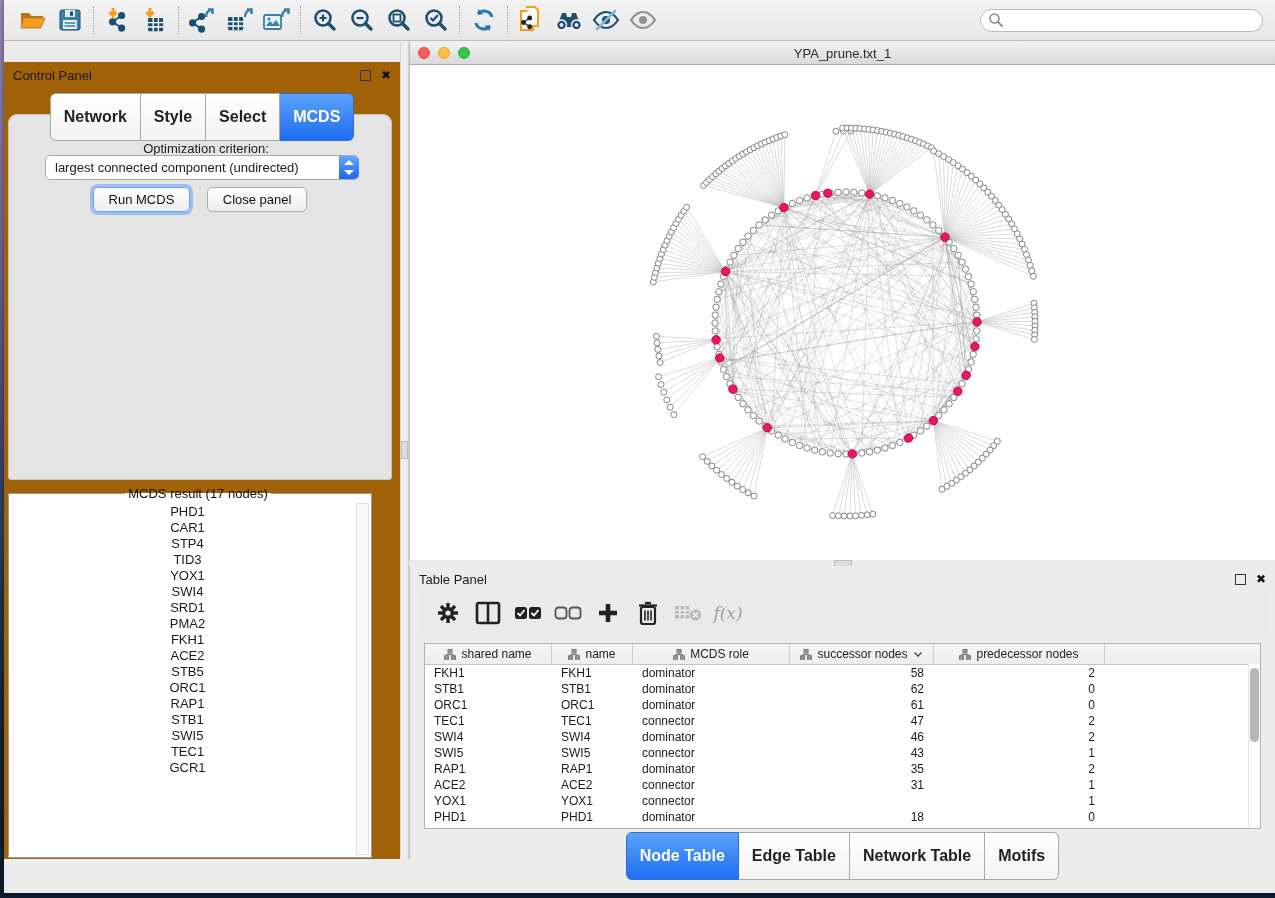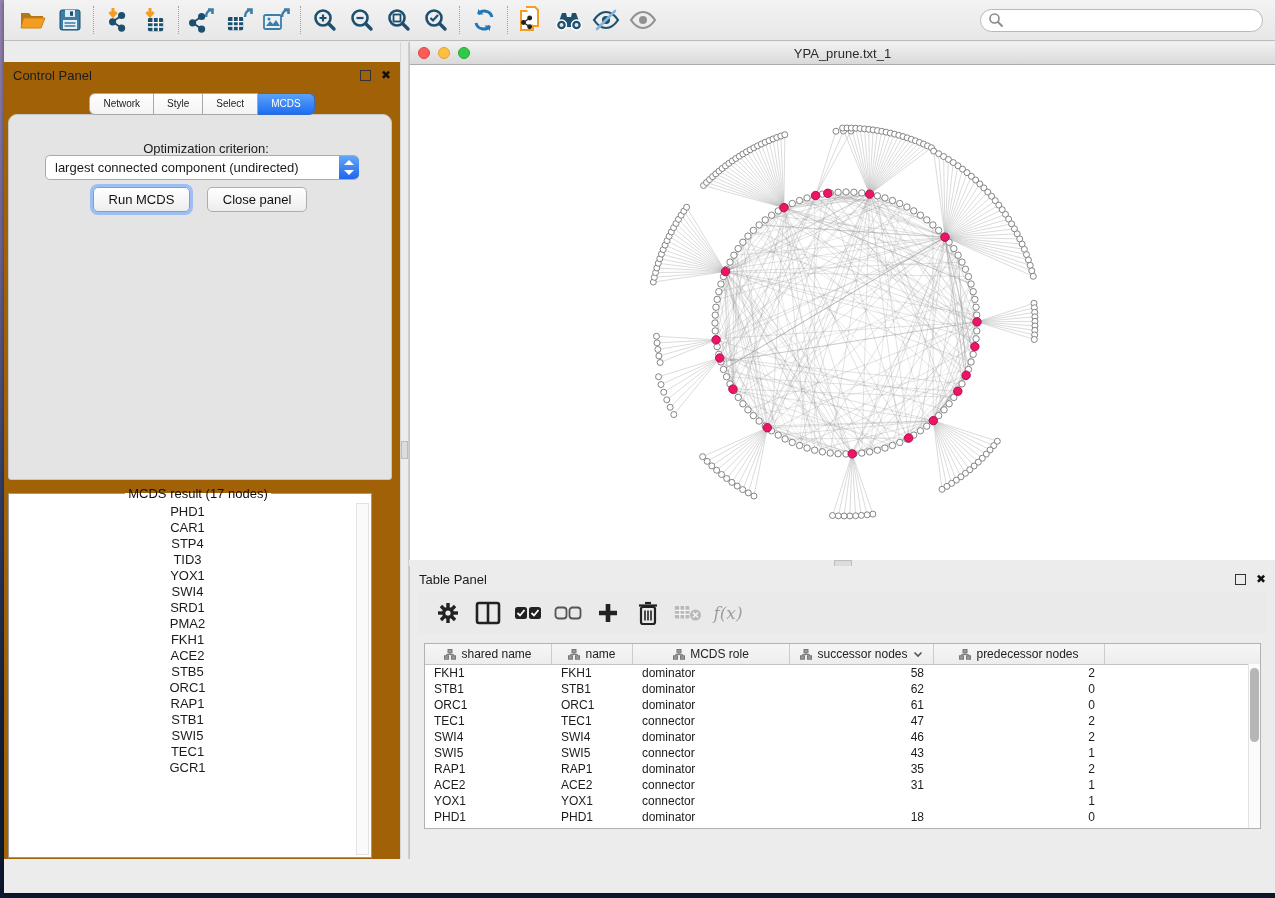--- a/index.html
+++ b/index.html
@@ -21,22 +21,22 @@
   
   #main{position:absolute;left:0;top:42px;right:0;bottom:34px;display:flex;}
   
   #control-panel{width:396px;position:relative;background:#a16207;flex:none;margin-top:20px;}
   .panel-head{position:absolute;left:0;right:0;top:0;height:26px;display:flex;align-items:center;padding:0 9px;}
   .panel-title{font-size:13px;}
   .panel-head .sp{flex:1;}
   .float-box{width:9px;height:9px;border:1.6px solid #333;display:inline-block;margin-right:10px;}
   .close-x{font-size:12px;font-weight:bold;color:#111;line-height:1;}
   .seg{display:inline-flex;}
-  .seg .seg-btn{font-size:10px;padding:3px 13px;background:linear-gradient(#ffffff,#f3f3f3);
-       border:1px solid #a8a8a8;border-left:none;color:#222;line-height:14px;}
+  .seg .seg-btn{font-size:16px;padding:16px 13px;background:linear-gradient(#ffffff,#f3f3f3);
+       border:1px solid #a8a8a8;border-left:none;color:#222;line-height:14px;font-weight:bold;}
   .seg .seg-btn:first-child{border-left:1px solid #a8a8a8;border-radius:6px 0 0 6px;}
   .seg .seg-btn:last-child{border-radius:0 6px 6px 0;}
   .seg .seg-btn.active{background:linear-gradient(#5ba2f8,#1e6ef2);color:#fff;border-color:#2f6cd0;}
   #cp-tabs{position:absolute;top:31px;left:0;right:0;text-align:center;z-index:2;}
   #cp-inner{position:absolute;left:4px;width:384px;top:52px;height:366px;background:#e4e4e4;
             border:1px solid #c6c6c6;border-radius:9px 9px 3px 3px;box-sizing:border-box;}
   #opt-label{position:absolute;top:26px;left:12px;right:0;text-align:center;font-size:13px;}
   #opt-select{position:absolute;top:40px;left:36px;width:312px;height:23px;border:1px solid #ababab;
               border-radius:5px;background:#fff;display:flex;align-items:center;}
   #opt-select .txt{flex:1;font-size:13px;padding-left:9px;white-space:nowrap;}
@@ -1254,17 +1254,23 @@
                 <div class="t-cell txt" style="width: 81px;">PHD1</div>
                 <div class="t-cell txt" style="width: 157px;">dominator</div>
                 <div class="t-cell num" style="width: 144px;">18</div>
                 <div class="t-cell num" style="width: 171px;">0</div>
               </div>
             </div>
           <div id="tp-scroll">
               <div class="thumb"></div>
             </div>
         </div>
+        <div id="tp-tabs"><span class="seg">
+              <button class="seg-btn active">Node Table</button>
+              <button class="seg-btn">Edge Table</button>
+              <button class="seg-btn">Network Table</button>
+              <button class="seg-btn">Motifs</button>
+            </span></div>
       </div>
     </div>
   </div>
 
 </div>
 
 </body></html>

